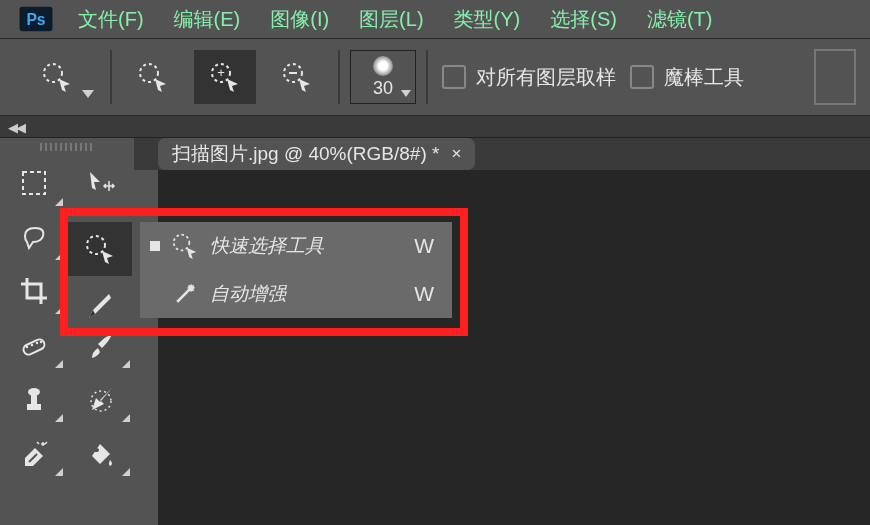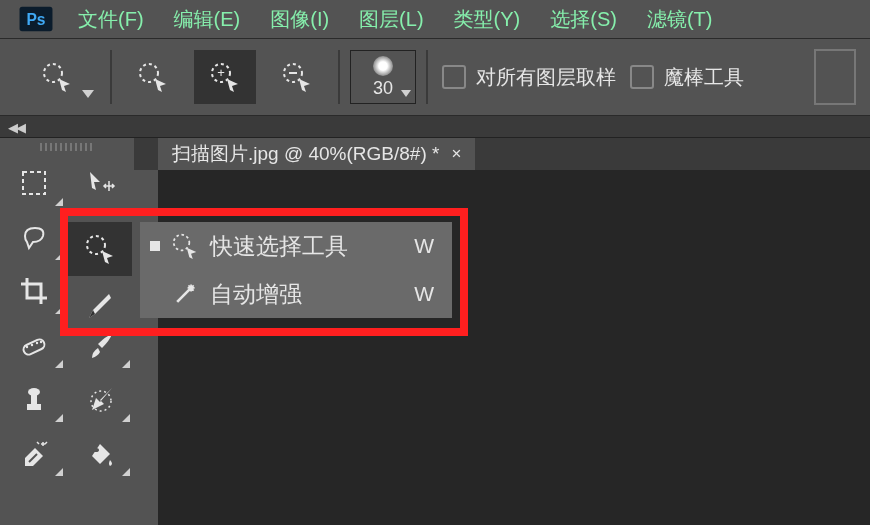--- a/index.html
+++ b/index.html
@@ -31,21 +31,21 @@
     .chklbl { color:#e6e6e6; font-size:20px; }
     .opt-right { width:42px; height:56px; border:2px solid #777; margin-left:auto; background:#535353; }
 
     
     .cstrip { height:22px; background:#3a3a3a; border-bottom:1px solid #222; position:relative; }
     .cstrip .arrows { position:absolute; left:8px; top:4px; color:#ccc; font-size:13px; letter-spacing:-2px; }
 
     
     .docrow { height:32px; background:#3a3a3a; display:flex; align-items:stretch; }
     .docrow .spacer { width:158px; }
-    .tab { background:#535353; display:flex; align-items:center; padding:0 14px; gap:12px; }
+    .tab { background:#535353; display:flex; align-items:center; padding:0 14px; gap:12px;border-radius:7px; }
     .tab .t { color:#e6e6e6; font-size:19px; }
     .tab .x { color:#e6e6e6; font-size:17px; cursor:default; }
     .canvas { position:absolute; left:158px; top:170px; right:0; bottom:0; background:#262626; }
 
     
     .palette { position:absolute; left:0; top:138px; width:134px; background:#535353; }
     .grip { height:18px; display:flex; align-items:center; justify-content:center; }
     .grip .g { width:54px; height:8px; background:repeating-linear-gradient(90deg,#777 0 2px,#535353 2px 5px); }
     .trow { display:flex; }
     .tcell { width:67px; height:54px; display:flex; align-items:center; justify-content:center; position:relative; }
@@ -54,21 +54,21 @@
 
     
     .hlbox { position:absolute; left:60px; top:208px; width:408px; height:128px; border:8px solid #ff1f1f; pointer-events:none; z-index:50; }
     .flycell { position:absolute; left:68px; top:222px; width:64px; height:54px; background:#333; display:flex;
       align-items:center; justify-content:center; z-index:40; }
     .flyout { position:absolute; left:140px; top:222px; width:312px; background:#6a6a6a; z-index:40; }
     .frow { height:48px; display:flex; align-items:center; padding:0 10px; gap:12px; }
     .fdot { width:10px; height:10px; background:#e6e6e6; }
     .fdot.hidden { visibility:hidden; }
     .ficon { width:26px; height:26px; display:flex; align-items:center; justify-content:center; }
-    .flbl { color:#e6e6e6; font-size:23px; flex:1; }
+    .flbl { color:#e6e6e6; font-size:19px; flex:1;font-style:italic; }
     .fkey { color:#e6e6e6; font-size:21px; margin-right:8px; }
 
     .ic { width:30px; height:30px; }
   </style>
 </head>
 <body>
 
 <svg width="0" height="0" style="position:absolute">
   <defs>
     <g id="i-qsel">

